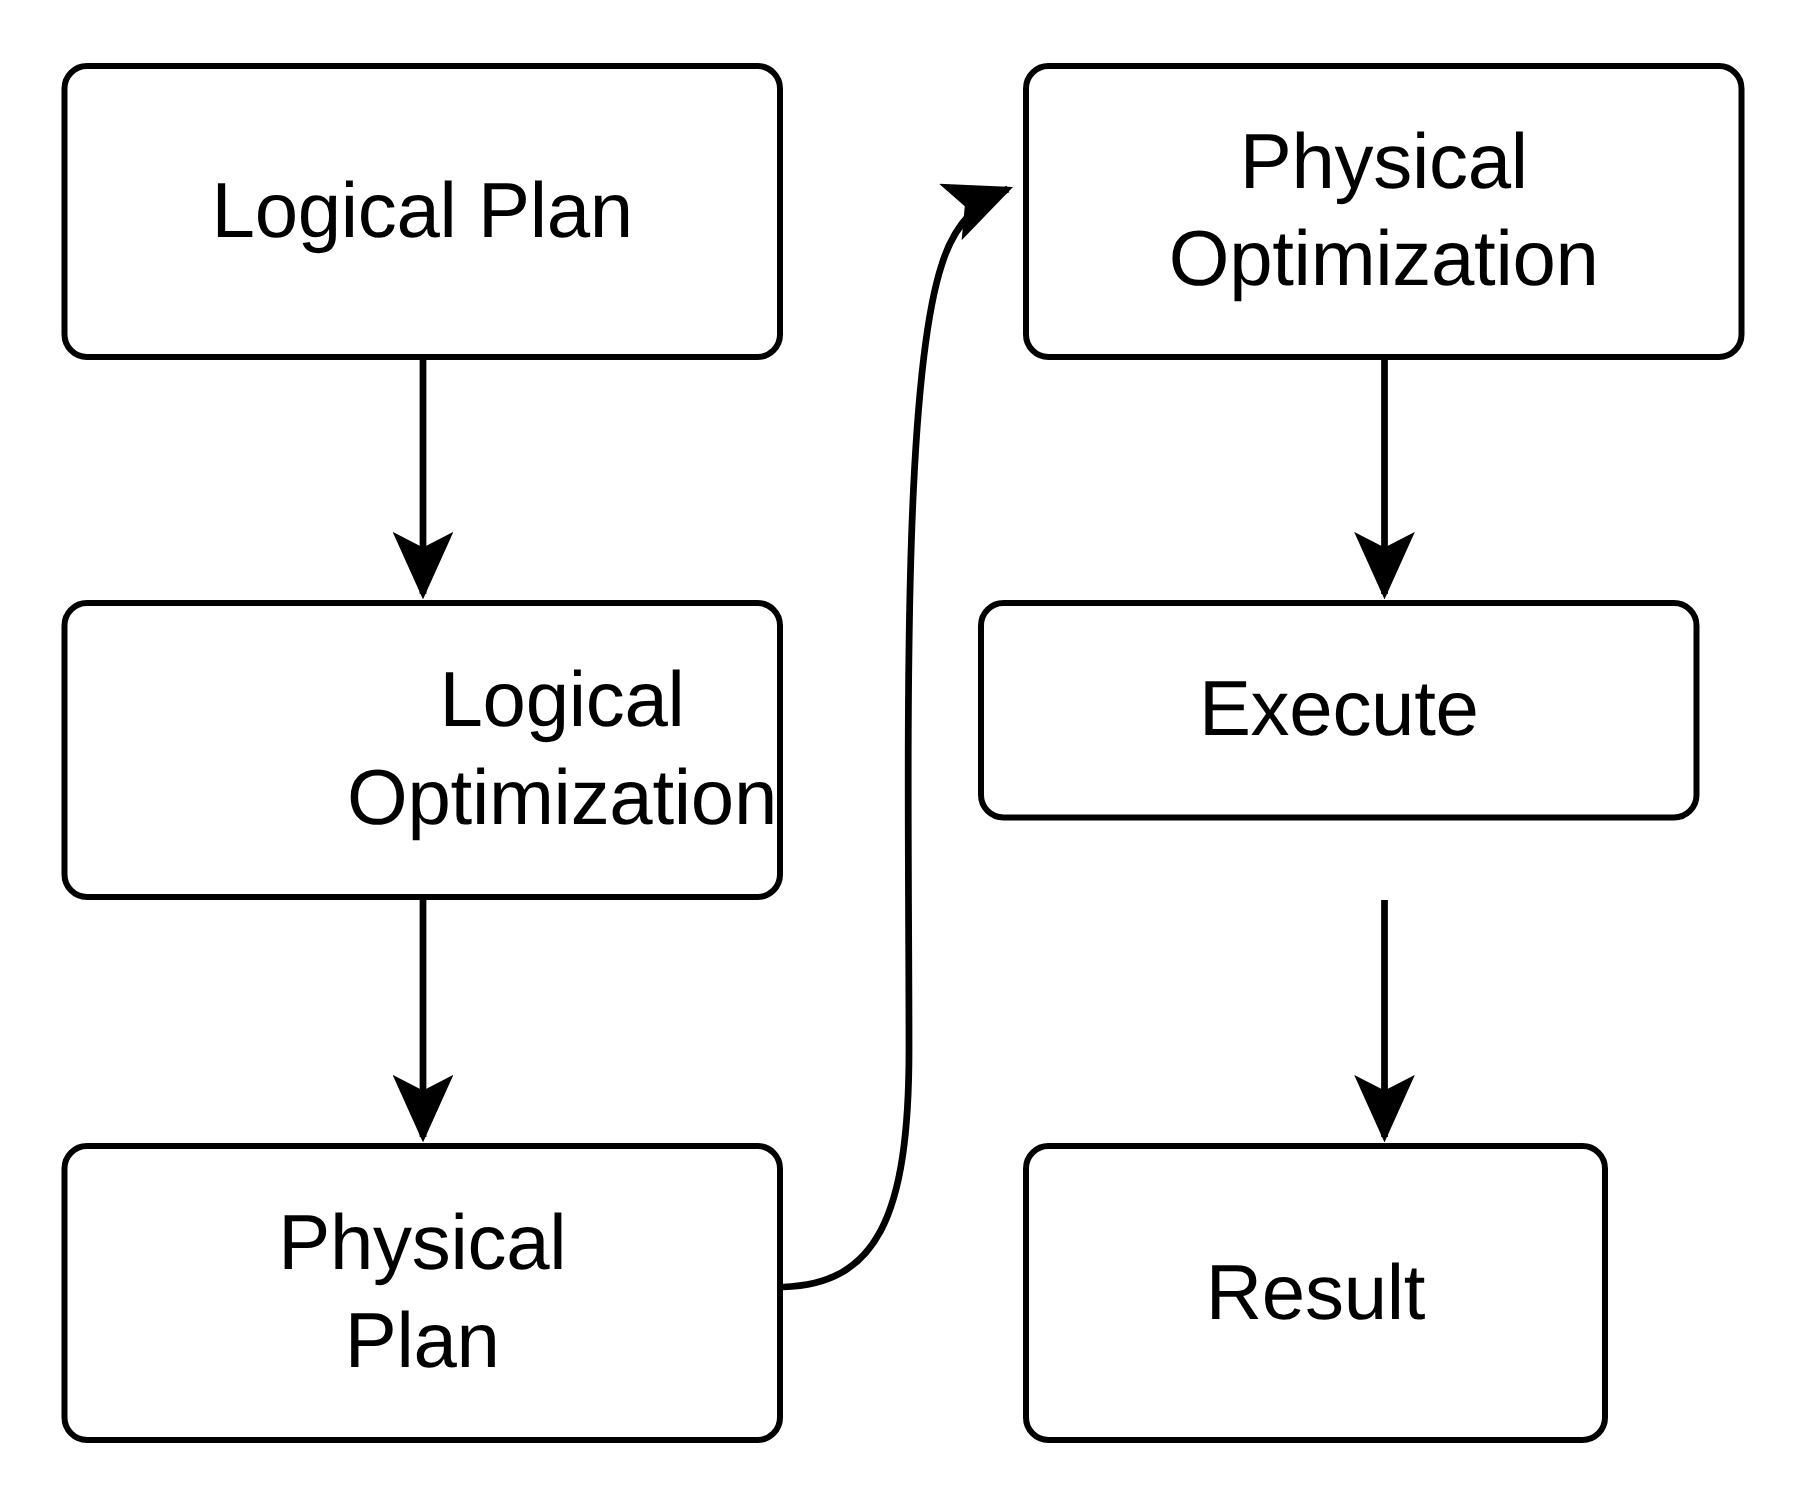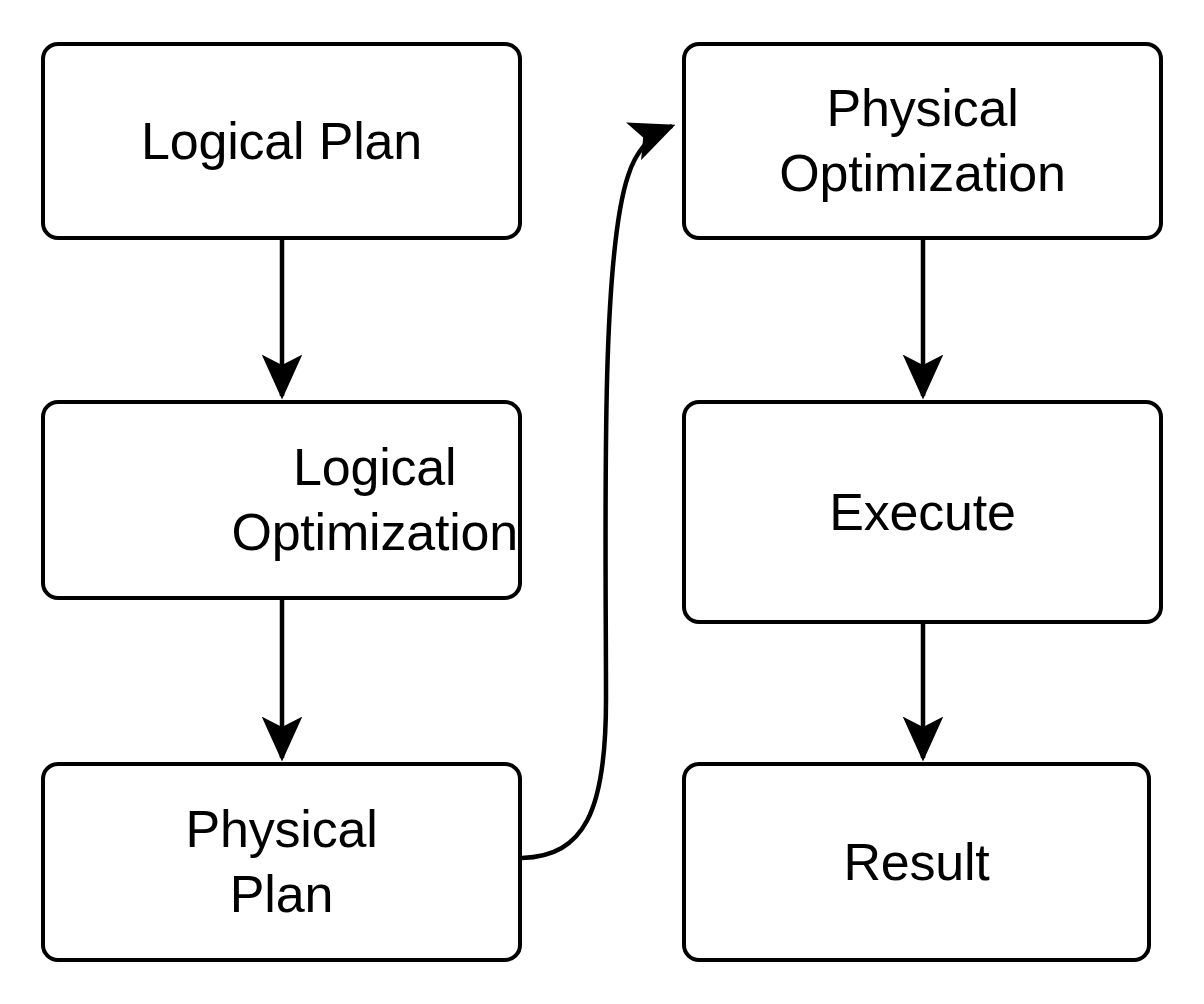--- a/index.html
+++ b/index.html
@@ -91,21 +91,21 @@
   <div class="node" style="left:41px; top:762px; width:481px; height:200px;">
     <span class="node-label">Physical
 Plan</span>
   </div>
 
   <div class="node" style="left:682px; top:42px; width:481px; height:198px;">
     <span class="node-label">Physical
 Optimization</span>
   </div>
 
-  <div class="node" style="left:682px; top:400px; width:481px; height:224px;">
+  <div class="node" style="left:652px; top:400px; width:481px; height:147px;">
     <span class="node-label">Execute</span>
   </div>
 
-  <div class="node" style="left:682px; top:762px; width:469px; height:200px;">
+  <div class="node" style="left:682px; top:762px; width:390px; height:200px;">
     <span class="node-label">Result</span>
   </div>
 
 </div>
 
 </body></html>

